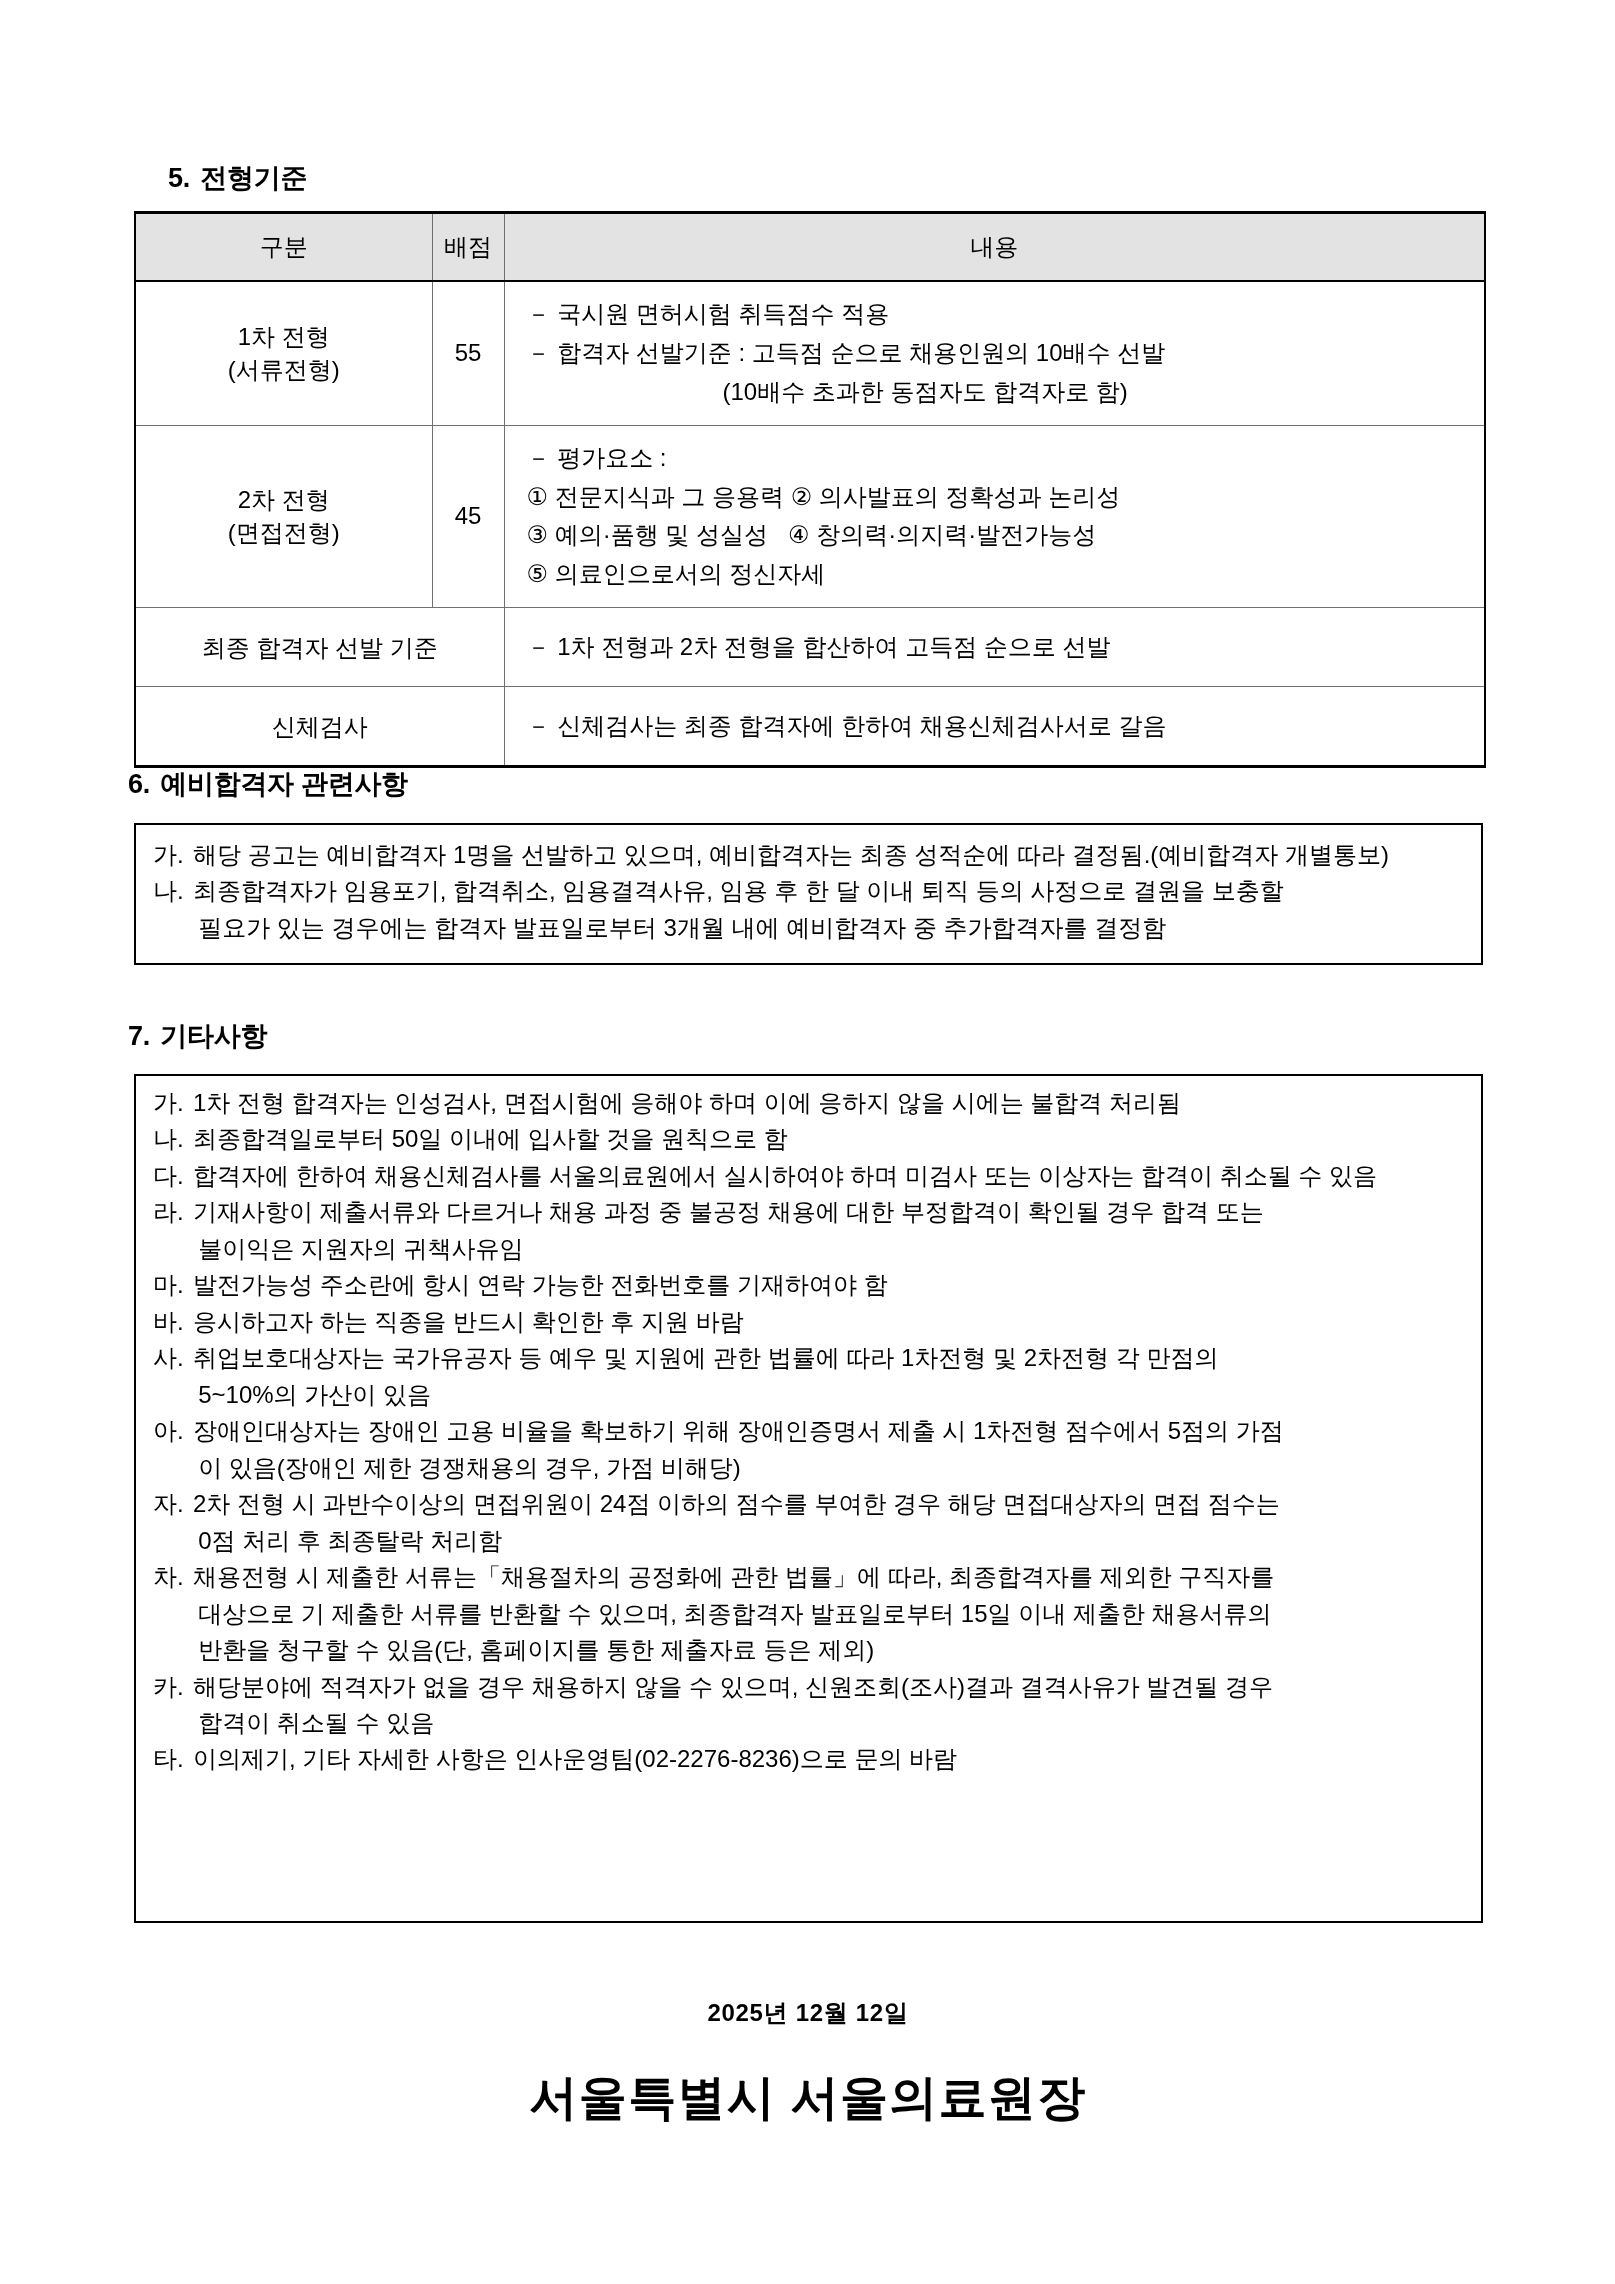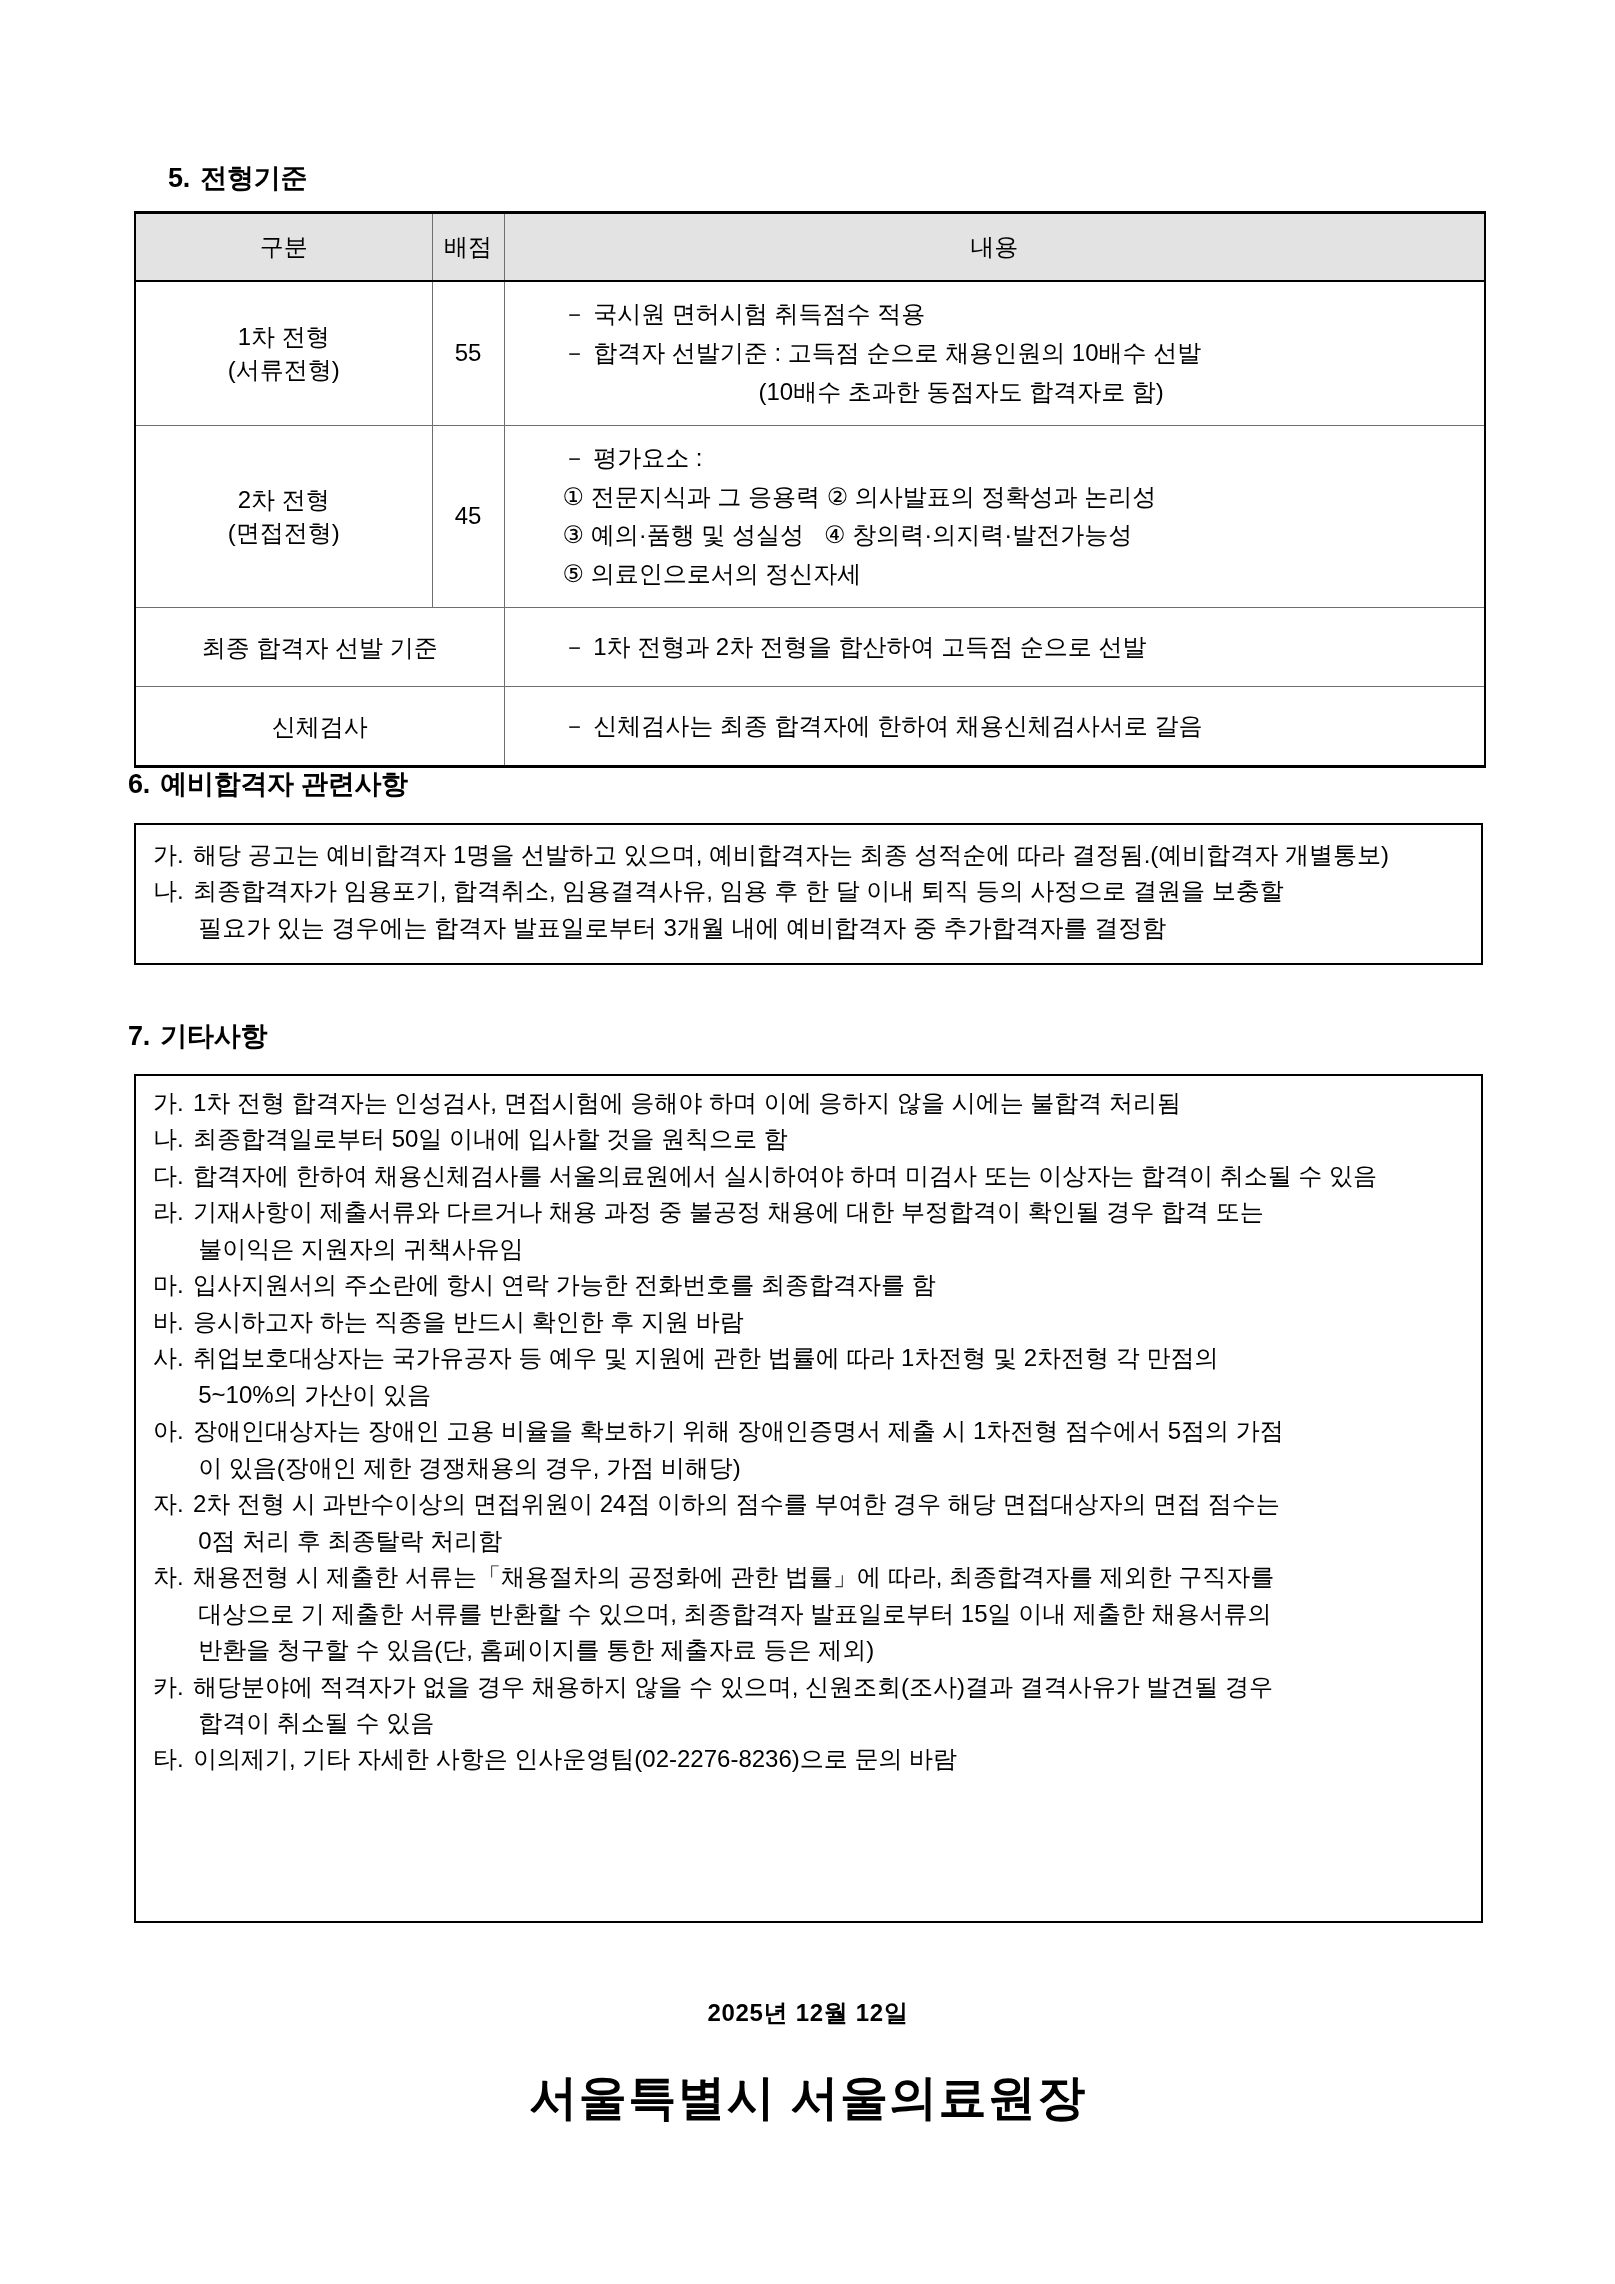--- a/index.html
+++ b/index.html
@@ -81,21 +81,21 @@
   }
   .criteria-table tbody td.content-cell {
     text-align: left;
     padding: 13px 6.5px 13px 22px;
     line-height: 1.62;
     border-right: 2.6px solid #000;
   }
   .criteria-table tbody tr.last-row td {
     border-bottom: 3.3px solid #000;
   }
-  .content-line { display: block; white-space: pre; margin-left: 36px; }
+  .content-line { display: block; white-space: pre; }
   .content-line.indent-right { padding-left: 196px; }
   .label-line { display: block; }
 
   
   .bordered-box {
     position: absolute;
     box-sizing: border-box;
     border: 2.6px solid #000;
     background: #fff;
     padding: 11.7px 17px 11.7px 17px;
@@ -247,21 +247,21 @@
       <span class="marker">라.</span>
       <span class="body">
         <span class="ln">기재사항이 제출서류와 다르거나 채용 과정 중 불공정 채용에 대한 부정합격이 확인될 경우 합격 또는</span>
         <span class="ln cont">불이익은 지원자의 귀책사유임</span>
       </span>
     </div>
 
     <div class="list-item">
       <span class="marker">마.</span>
       <span class="body">
-        <span class="ln">입사지원서의 주소란에 항시 연락 가능한 전화번호를 최종합격자를 함</span>
+        <span class="ln">발전가능성 주소란에 항시 연락 가능한 전화번호를 기재하여야 함</span>
       </span>
     </div>
 
     <div class="list-item">
       <span class="marker">바.</span>
       <span class="body">
         <span class="ln">응시하고자 하는 직종을 반드시 확인한 후 지원 바람</span>
       </span>
     </div>
 

